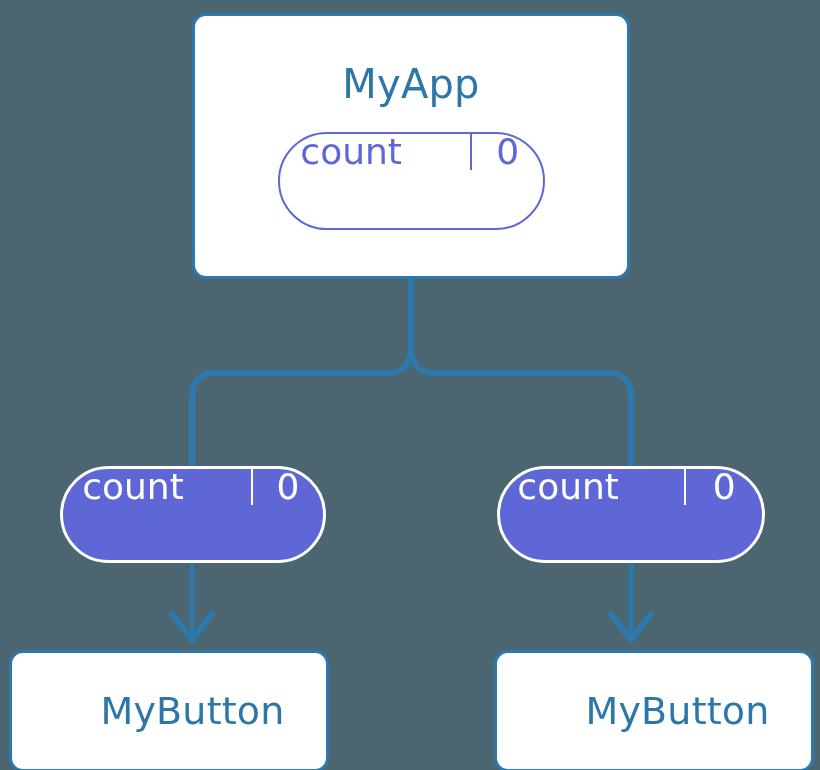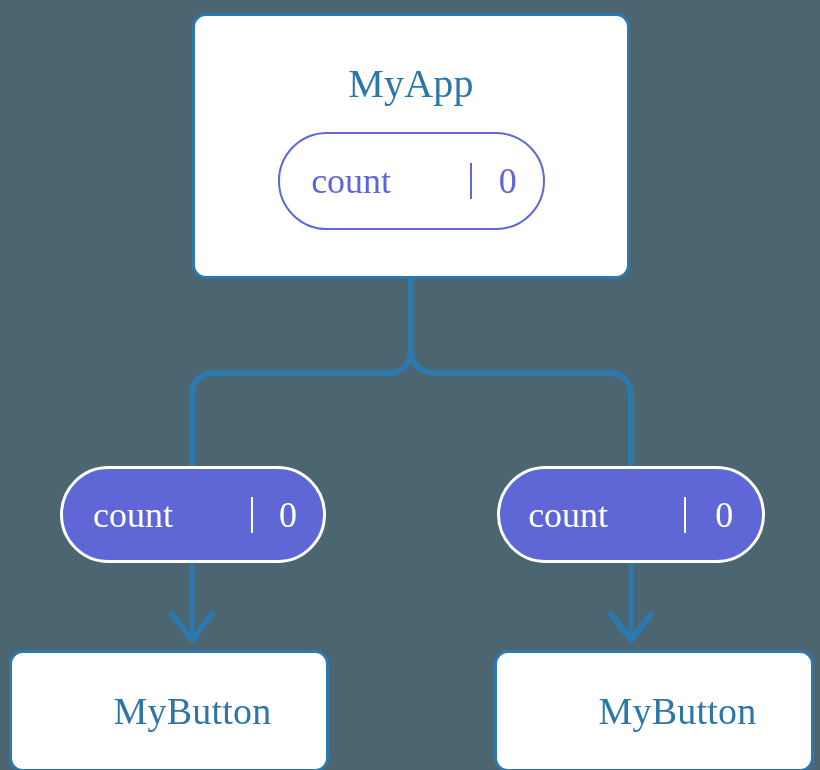--- a/index.html
+++ b/index.html
@@ -10,21 +10,20 @@
     width: 820px;
     height: 770px;
     background: #4c6671;
     font-family: "DejaVu Sans", sans-serif;
     overflow: hidden;
   }
   #stage {
     position: relative;
     width: 716px;
     height: 770px;
-    font-family: Liberation Serif, serif;
   }
 
   
   #connectors {
     position: absolute;
     left: 0;
     top: 0;
     width: 820px;
     height: 770px;
     pointer-events: none;
@@ -75,21 +74,21 @@
   .card-button .card-title {
     font-size: 38px;
     margin-left: 47px;
   }
 
   
   .pill {
     position: absolute;
     box-sizing: border-box;
     display: flex;
-    align-items: center;
+    align-items: flex-start;
     border-radius: 999px;
     overflow: hidden;
     gap: 48px;
   }
   .pill .pill-key,
   .pill .pill-val {
     display: flex;
     align-items: center;
     justify-content: center;
     box-sizing: border-box;

